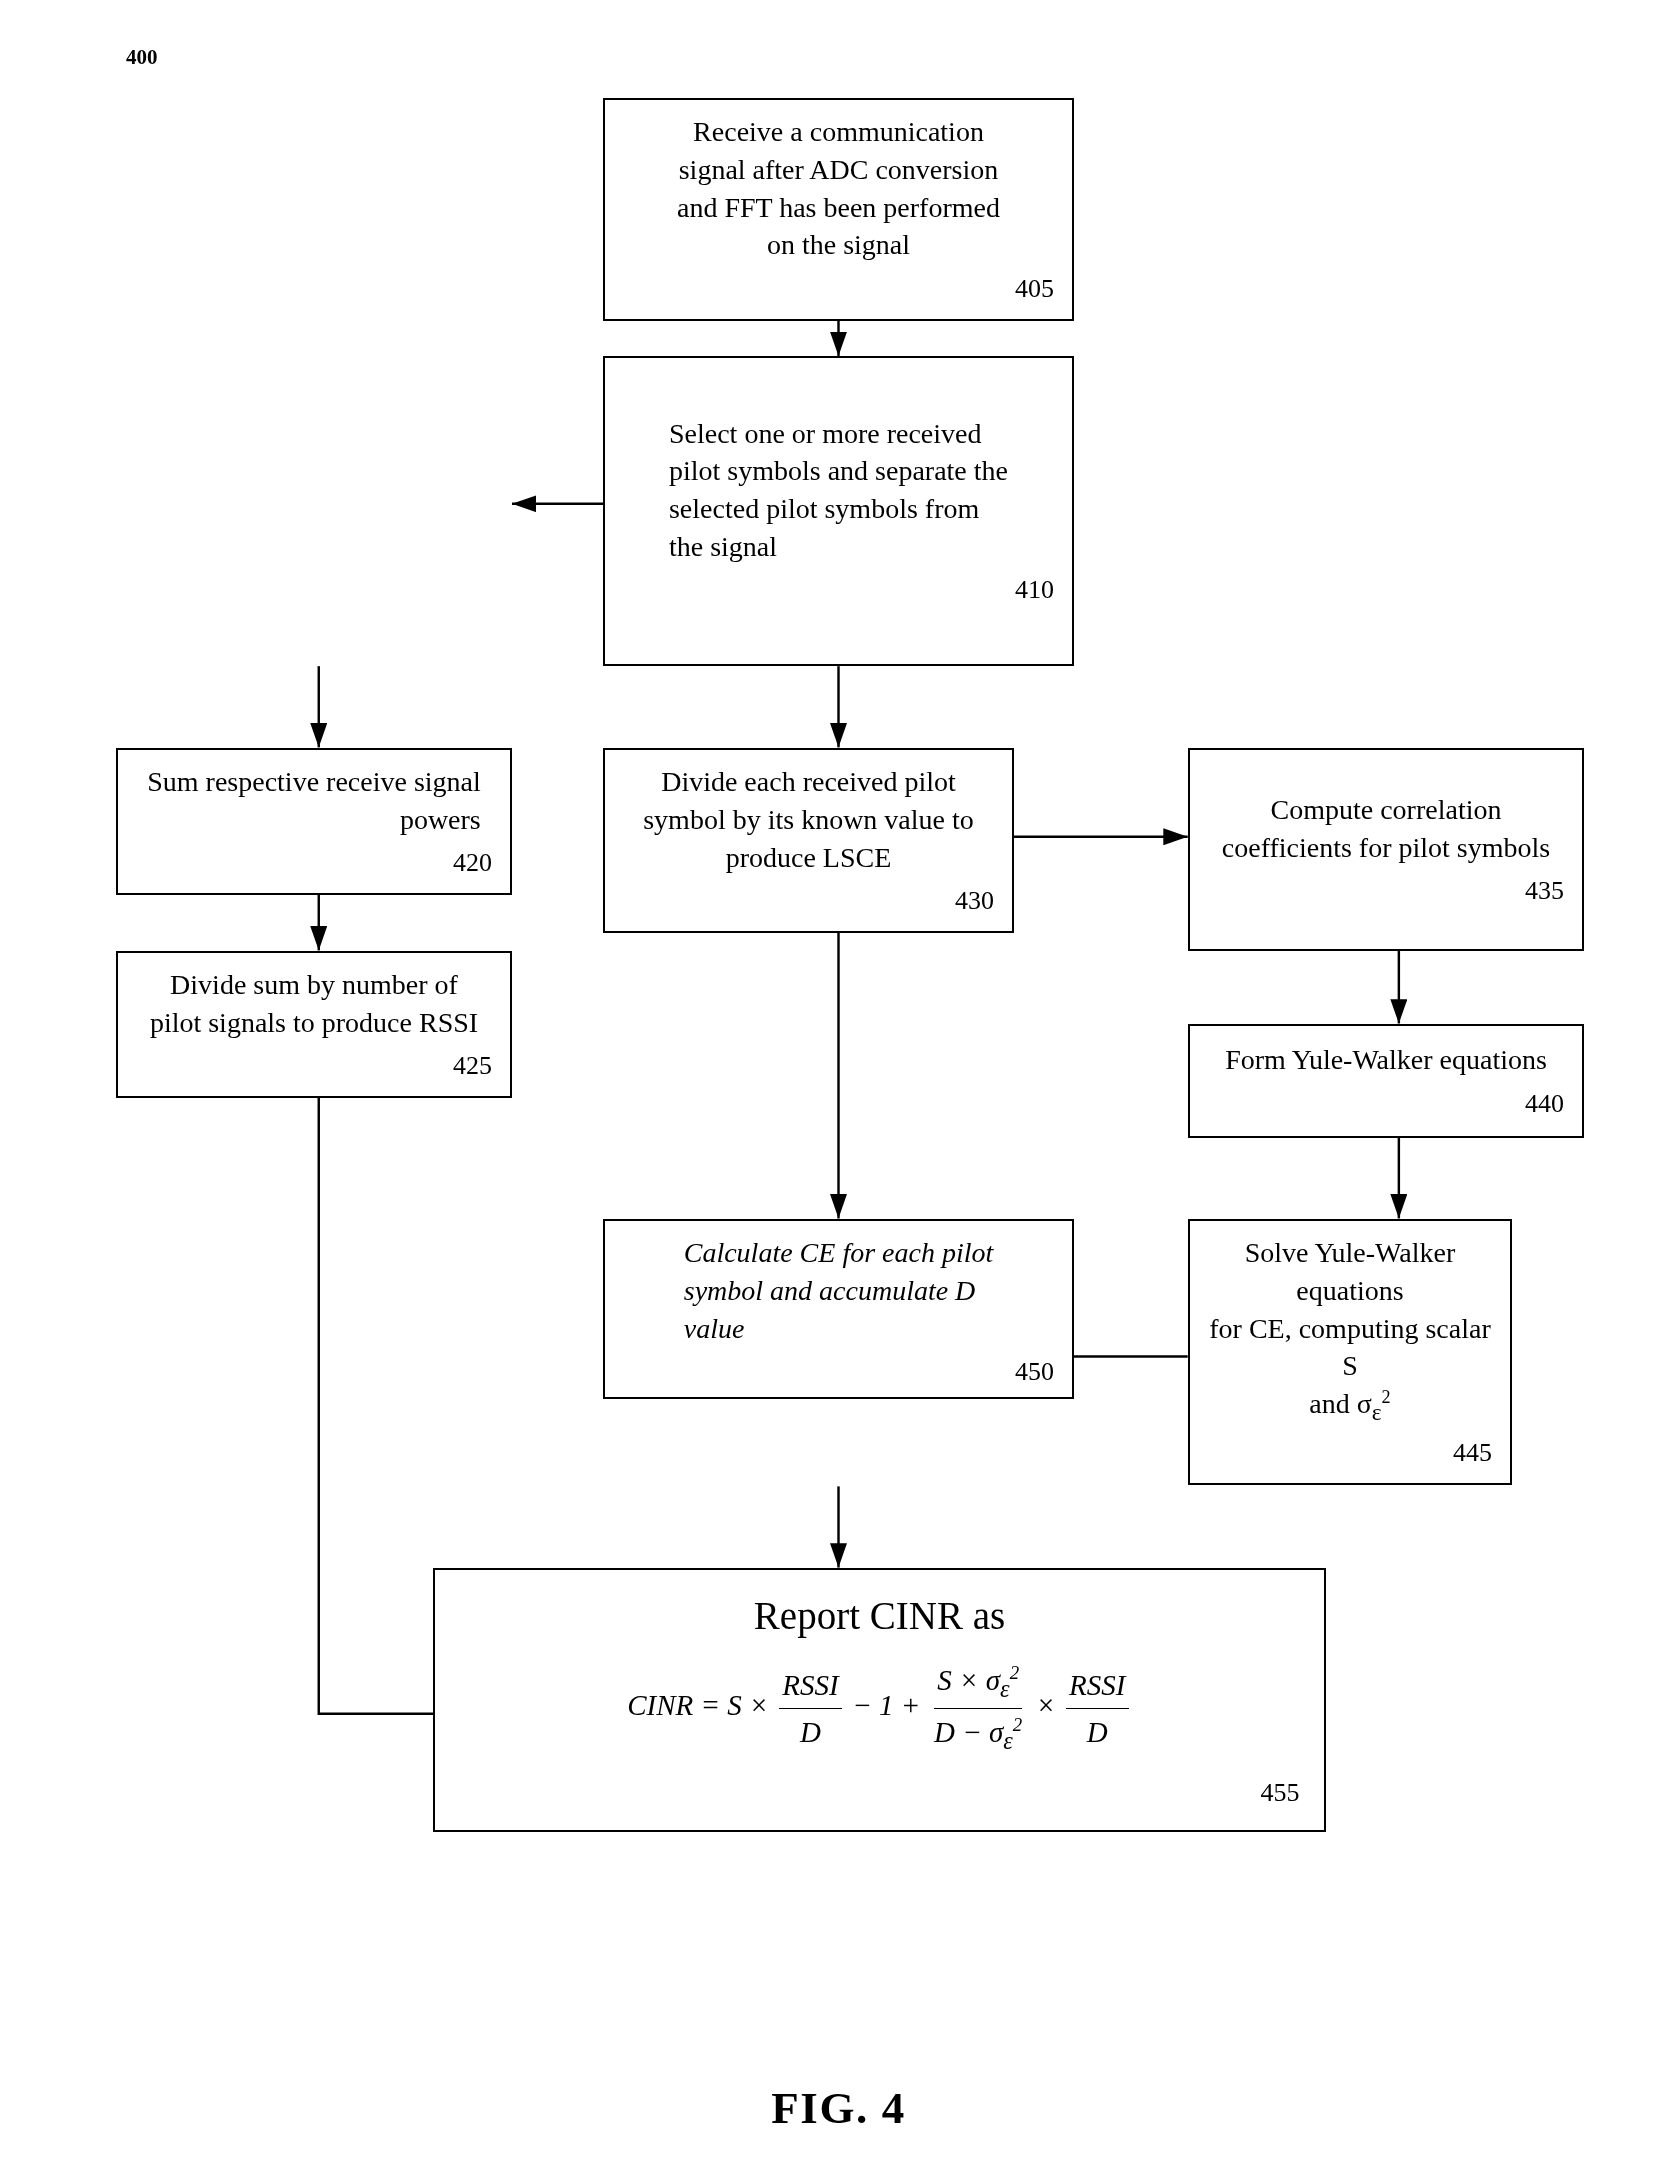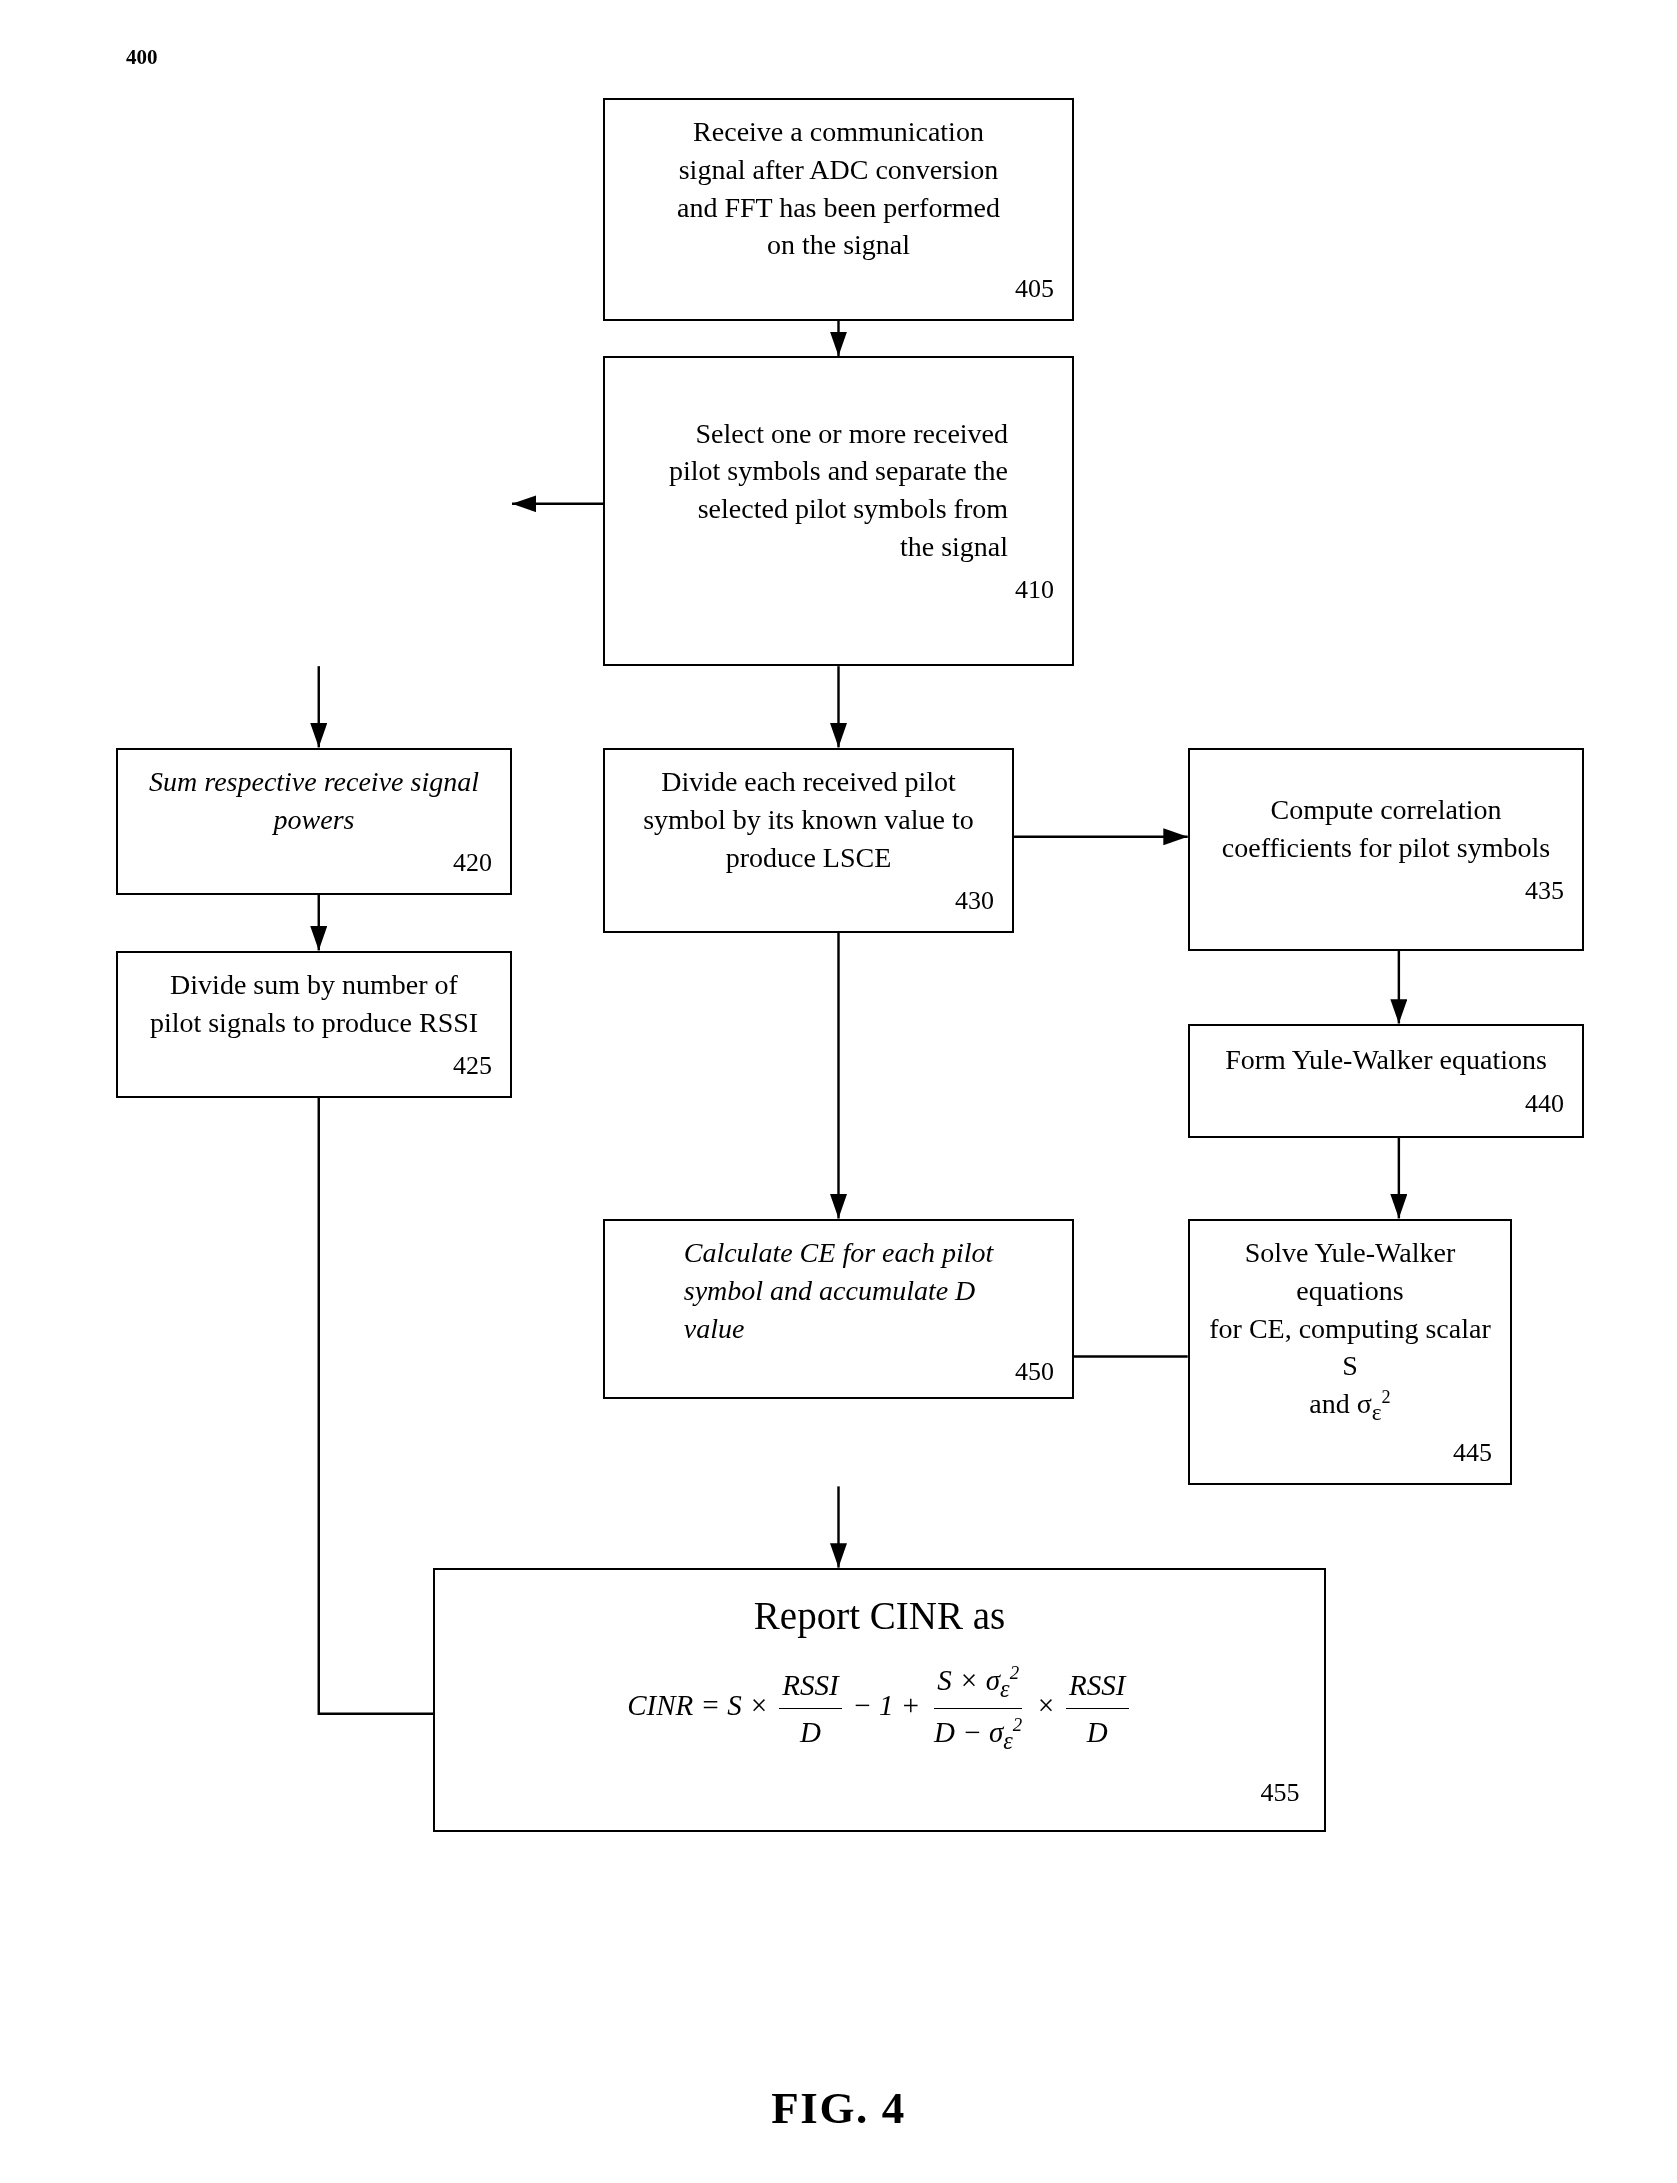--- a/index.html
+++ b/index.html
@@ -154,30 +154,30 @@
 
     <div class="flow-box" style="left:536px; top:49px; width:471px; min-height:175px;">
       <span style="white-space:pre-line; text-align:center;">Receive a communication
 signal after ADC conversion
 and FFT has been performed
 on the signal</span>
       <span class="box-number">405</span>
     </div>
 
     <div class="flow-box" style="left:536px; top:307px; width:471px; min-height:310px;">
-      <span style="white-space:pre-line; text-align:right;">Select one or more received
+      <span style="white-space:pre-line; text-align:left;">Select one or more received
 pilot symbols and separate the
 selected pilot symbols from
 the signal</span>
       <span class="box-number">410</span>
     </div>
 
 
     <div class="flow-box" style="left:49px; top:699px; width:396px; min-height:122px;">
-      <span style="white-space:pre-line; text-align:center;font-style:italic;">Sum respective receive signal
+      <span style="white-space:pre-line; text-align:right;">Sum respective receive signal
 powers</span>
       <span class="box-number">420</span>
     </div>
 
     <div class="flow-box" style="left:49px; top:902px; width:396px; min-height:114px;">
       <span style="white-space:pre-line; text-align:center;">Divide sum by number of
 pilot signals to produce RSSI</span>
       <span class="box-number">425</span>
     </div>
 

